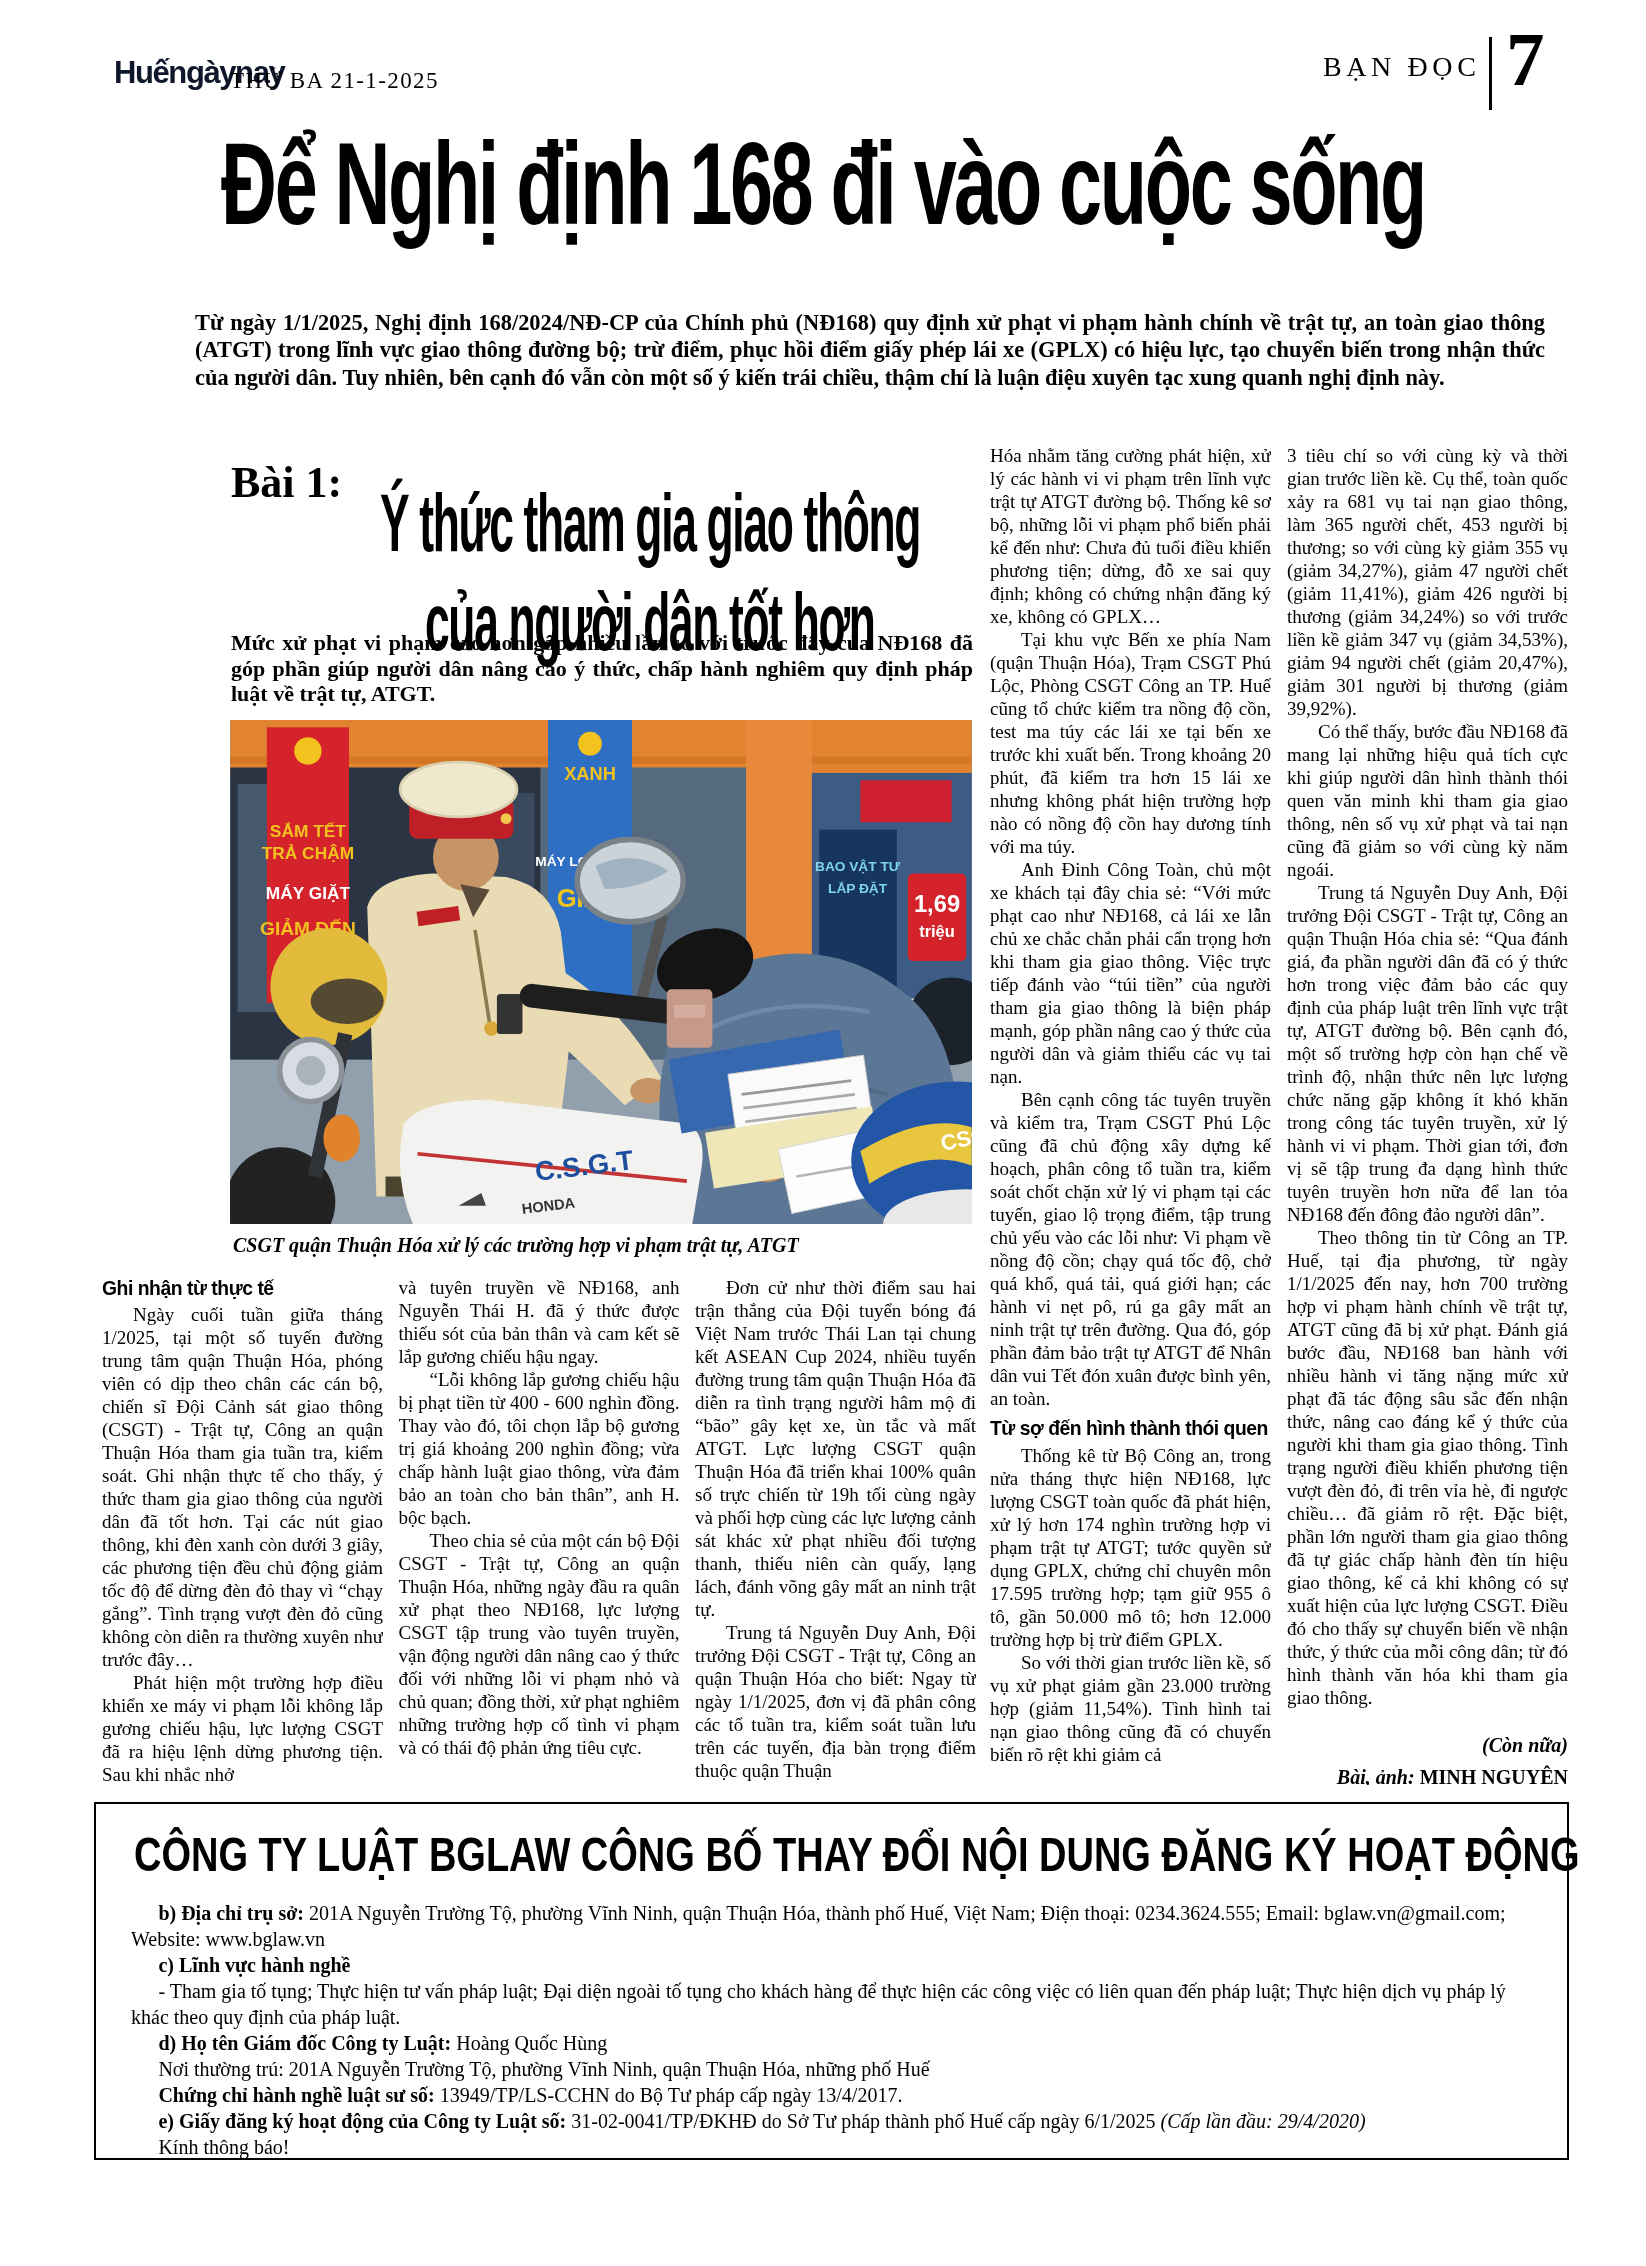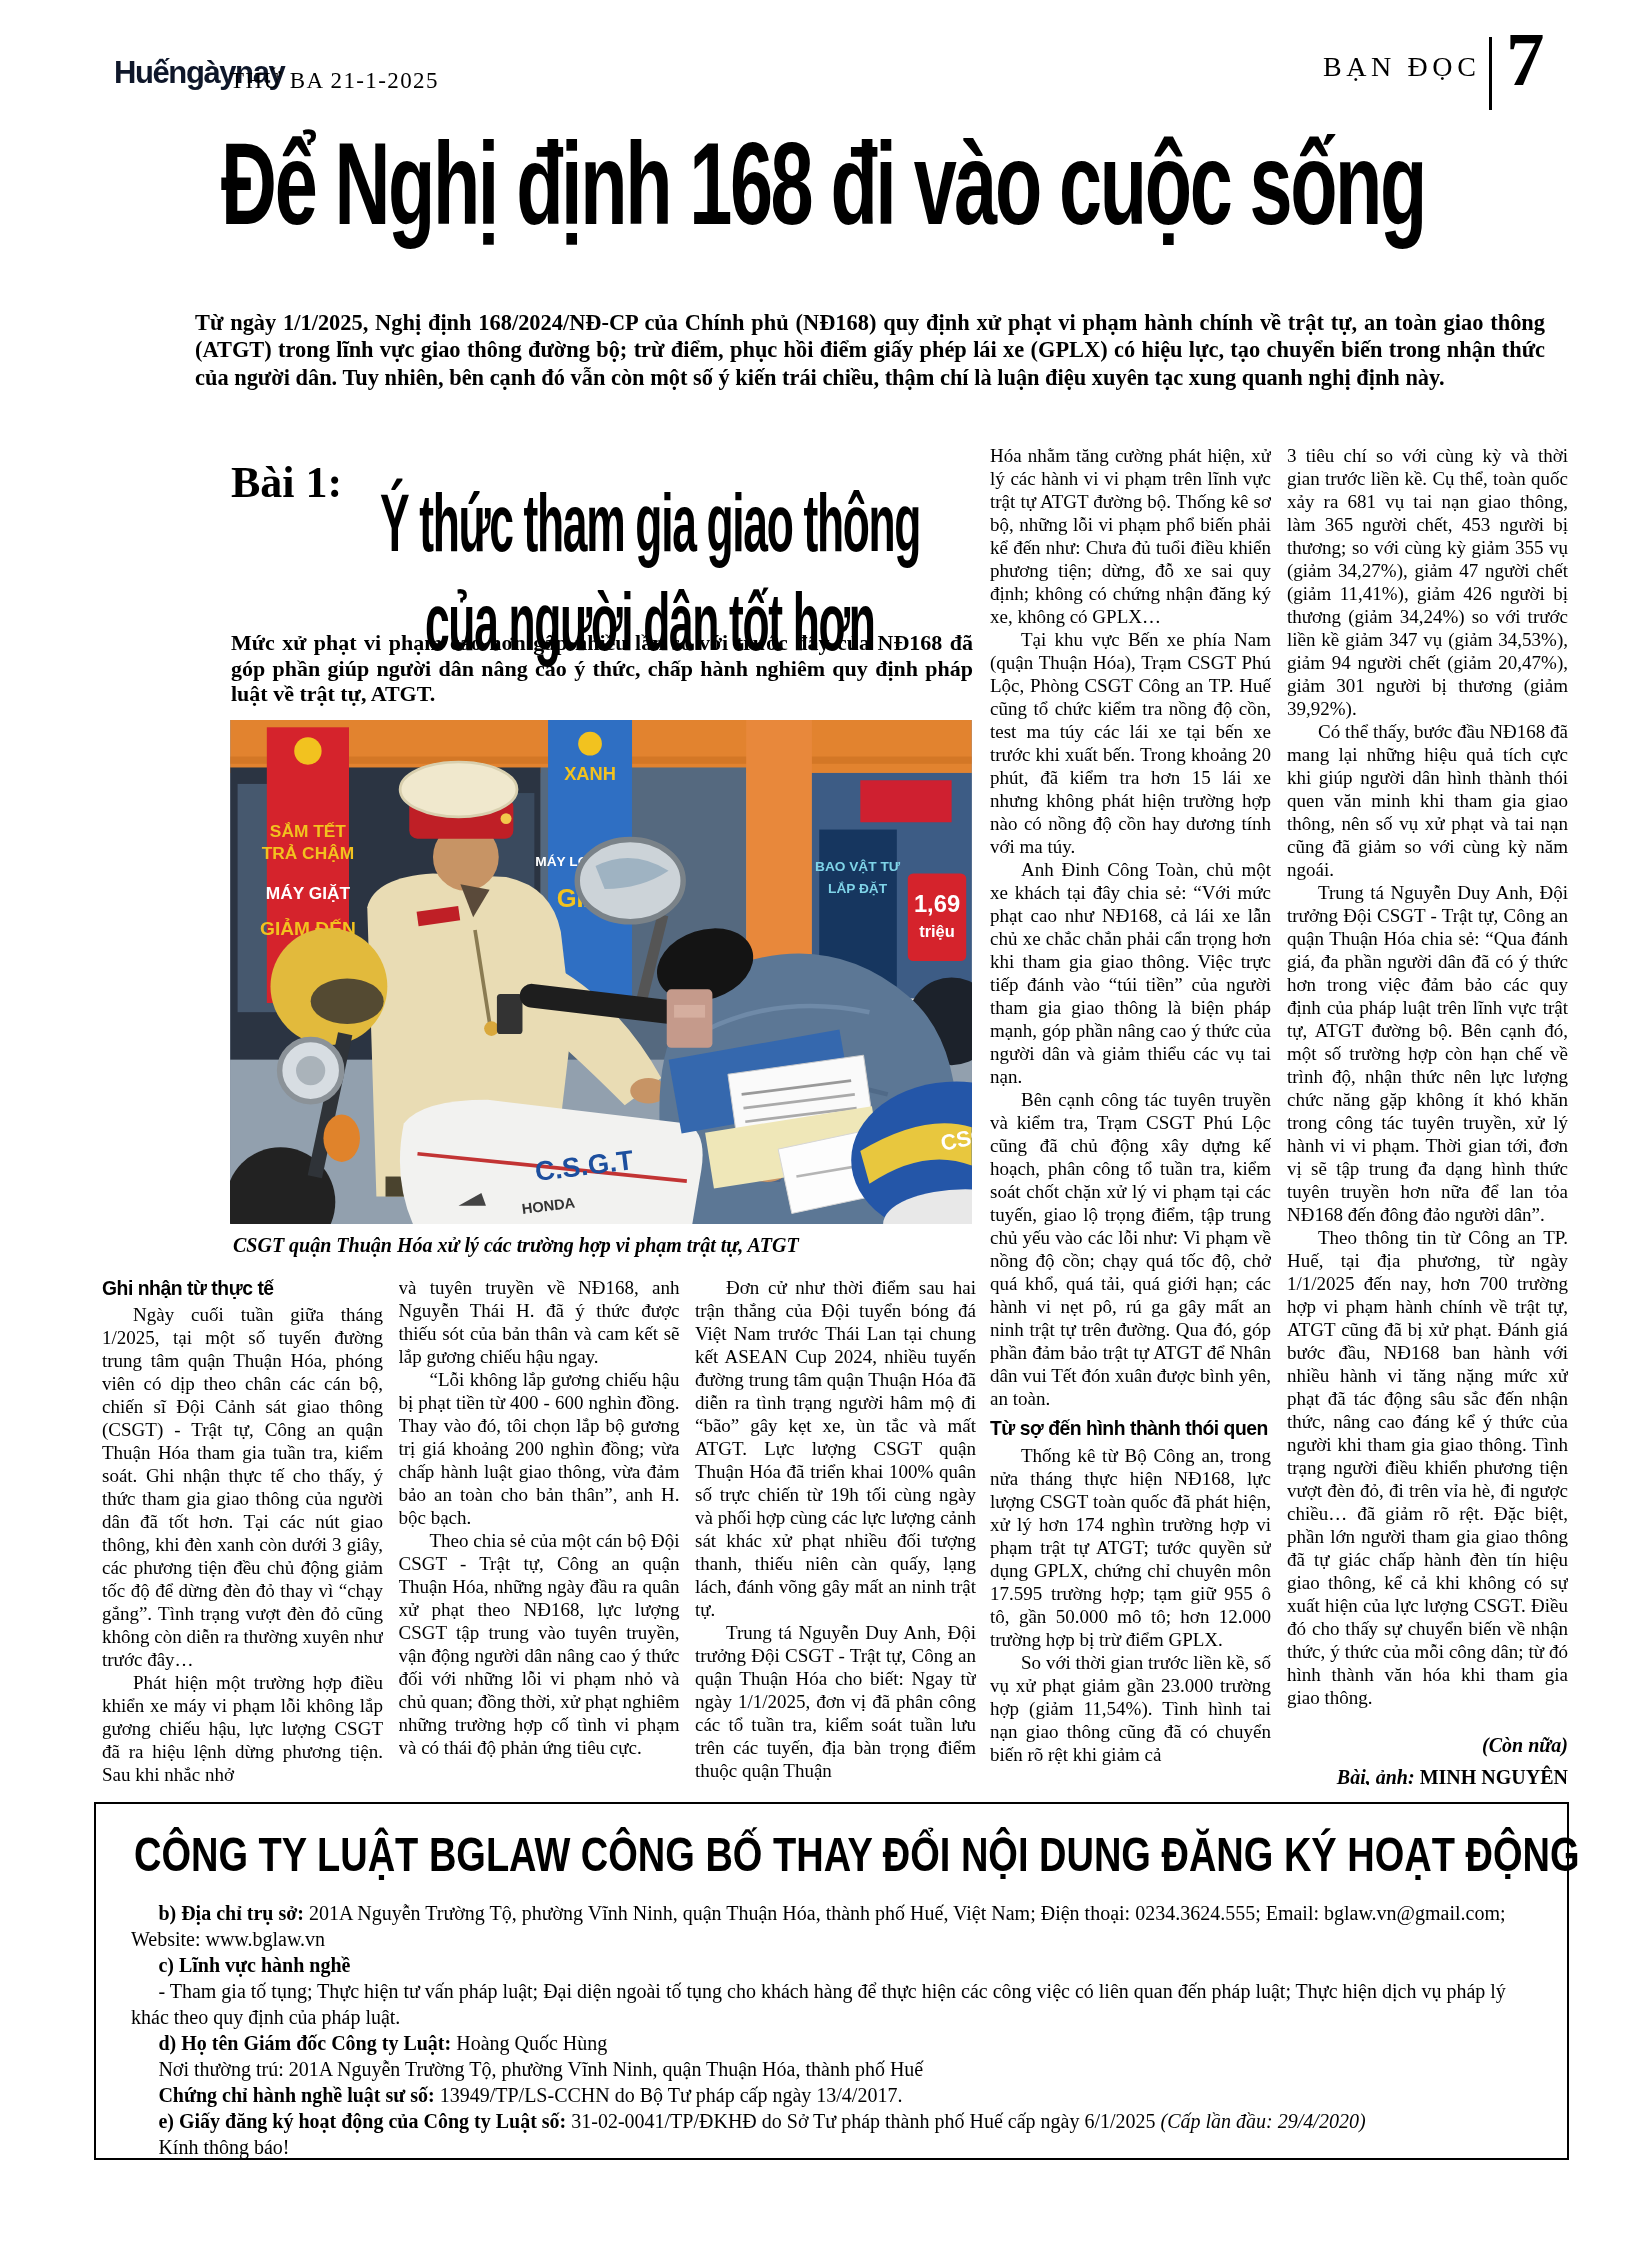--- a/index.html
+++ b/index.html
@@ -249,19 +249,19 @@
 
 <div class="abs notice">
   <div class="notice-title">
     <span>CÔNG TY LUẬT BGLAW CÔNG BỐ THAY ĐỔI NỘI DUNG ĐĂNG KÝ HOẠT ĐỘNG</span>
   </div>
   <div class="notice-body">
     <p><b>b) Địa chỉ trụ sở:</b><span> 201A Nguyễn Trường Tộ, phường Vĩnh Ninh, quận Thuận Hóa, thành phố Huế, Việt Nam; Điện thoại: 0234.3624.555; Email: bglaw.vn@gmail.com; Website: www.bglaw.vn</span></p>
     <p><b>c) Lĩnh vực hành nghề</b><span></span></p>
     <p><b></b><span>- Tham gia tố tụng; Thực hiện tư vấn pháp luật; Đại diện ngoài tố tụng cho khách hàng để thực hiện các công việc có liên quan đến pháp luật; Thực hiện dịch vụ pháp lý khác theo quy định của pháp luật.</span></p>
     <p><b>d) Họ tên Giám đốc Công ty Luật:</b><span> Hoàng Quốc Hùng</span></p>
-    <p><b></b><span>Nơi thường trú: 201A Nguyễn Trường Tộ, phường Vĩnh Ninh, quận Thuận Hóa, thành phố Huế</span></p>
+    <p><b></b><span>Nơi thường trú: 201A Nguyễn Trường Tộ, phường Vĩnh Ninh, quận Thuận Hóa, những phố Huế</span></p>
     <p><b>Chứng chỉ hành nghề luật sư số:</b><span> 13949/TP/LS-CCHN do Bộ Tư pháp cấp ngày 13/4/2017.</span></p>
     <p><b>e) Giấy đăng ký hoạt động của Công ty Luật số:</b><span> 31-02-0041/TP/ĐKHĐ do Sở Tư pháp thành phố Huế cấp ngày 6/1/2025 </span><i>(Cấp lần đầu: 29/4/2020)</i></p>
     <p><b></b><span>Kính thông báo!</span></p>
   </div>
 </div>
 
 
 </body></html>

